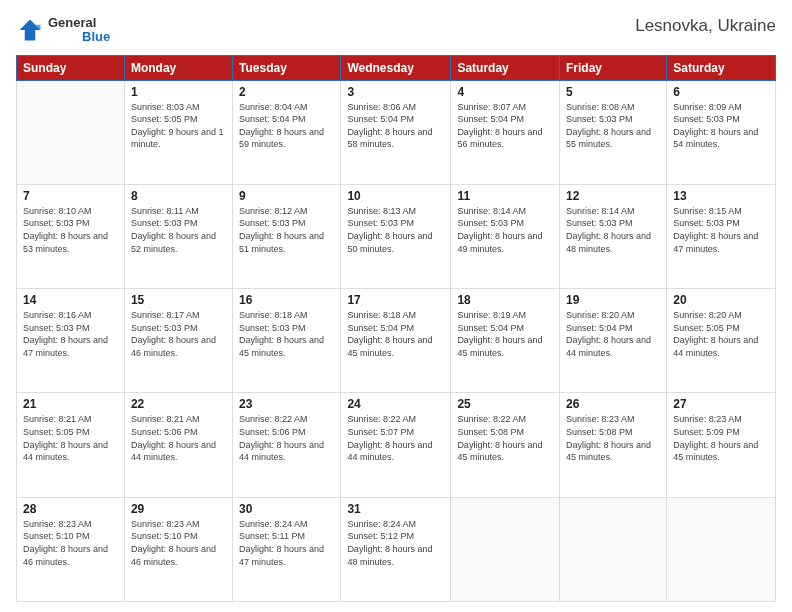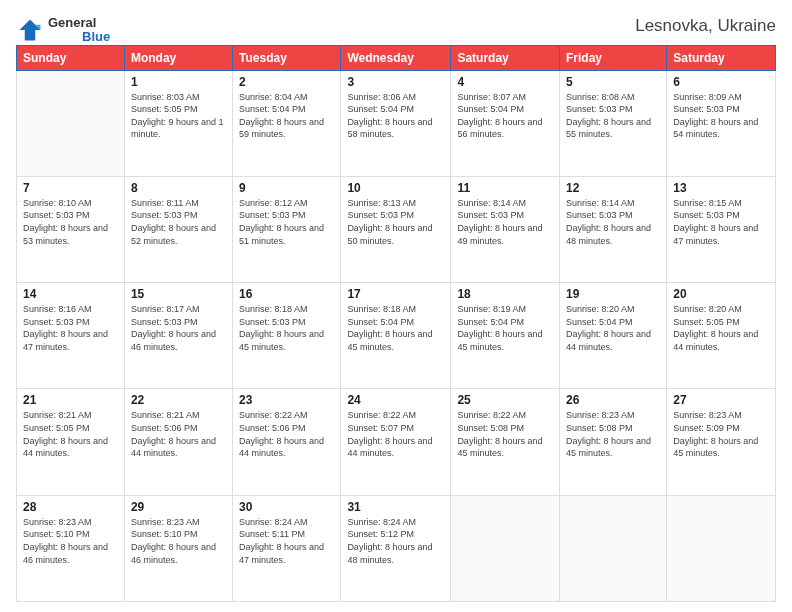--- a/index.html
+++ b/index.html
@@ -14,20 +14,21 @@
       width: 792px;
       height: 612px;
       padding: 16px 16px 10px 16px;
       display: flex;
       flex-direction: column;
     }
     .header {
       display: flex;
       align-items: flex-start;
       justify-content: space-between;
+      margin-bottom: 10px;
     }
     .logo {
       display: flex;
       align-items: center;
       gap: 4px;
     }
     .logo-text {
       display: flex;
       flex-direction: column;
       font-size: 13px;
@@ -52,21 +53,21 @@
     .subtitle {
       font-size: 17px;
       color: #444;
     }
     .calendar {
       width: 100%;
       border-collapse: collapse;
       flex: 1;
     }
     .calendar thead tr {
-      background-color: #ef4444;
+      background-color: #b91c1c;
       padding-left: 35px;
     }
     .calendar thead th {
       color: #fff;
       font-size: 12px;
       font-weight: bold;
       padding: 5px 6px;
       text-align: left;
       border: 1px solid #2a6db5;
     }

